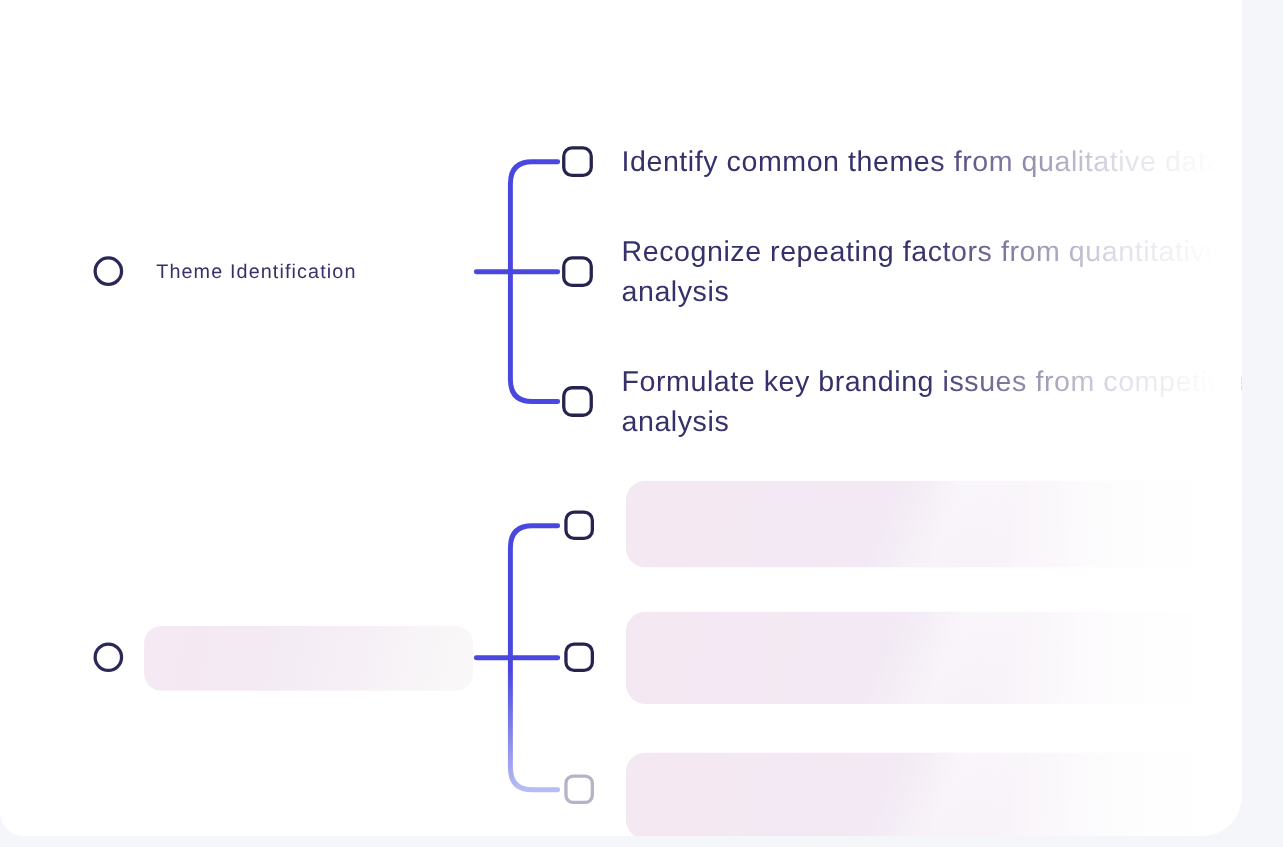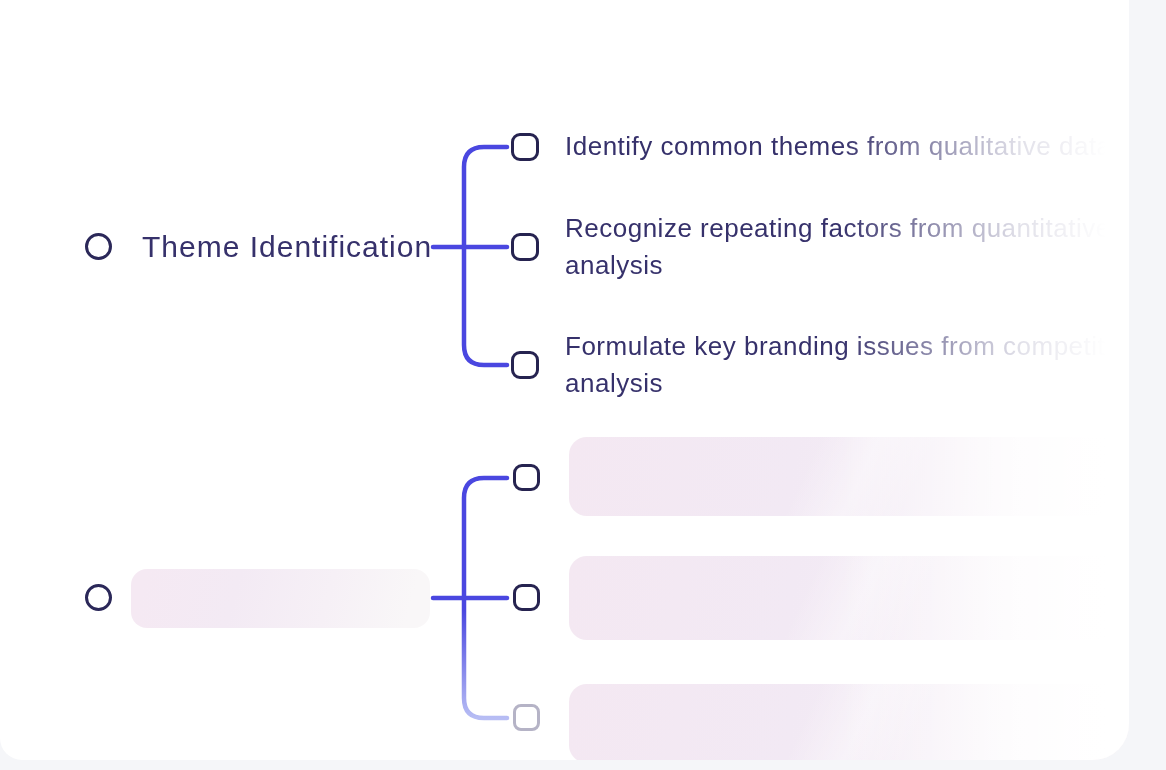--- a/index.html
+++ b/index.html
@@ -13,21 +13,21 @@
   }
   
   .bullet{
     position:absolute;width:27px;height:27px;box-sizing:border-box;
     border:3.5px solid #2b2859;border-radius:50%;background:#fff;
   }
   .bullet.b1{left:85px;top:233px;}
   .bullet.b2{left:85px;top:584px;}
   
   .parent-label{
-    position:absolute;left:142px;top:232px;font-size:30px;line-height:30px;
+    position:absolute;left:142px;top:232px;font-size:18px;line-height:30px;
     letter-spacing:1px;font-weight:500;color:#36316b;white-space:nowrap;
   }
   
   .conn{position:absolute;}
   .conn.c1{left:430px;top:128px;}
   .conn.c2{left:430px;top:459px;}
   
   .chk{
     position:absolute;width:28px;height:28px;box-sizing:border-box;
     border:3.5px solid #262350;border-radius:9px;background:#fff;

